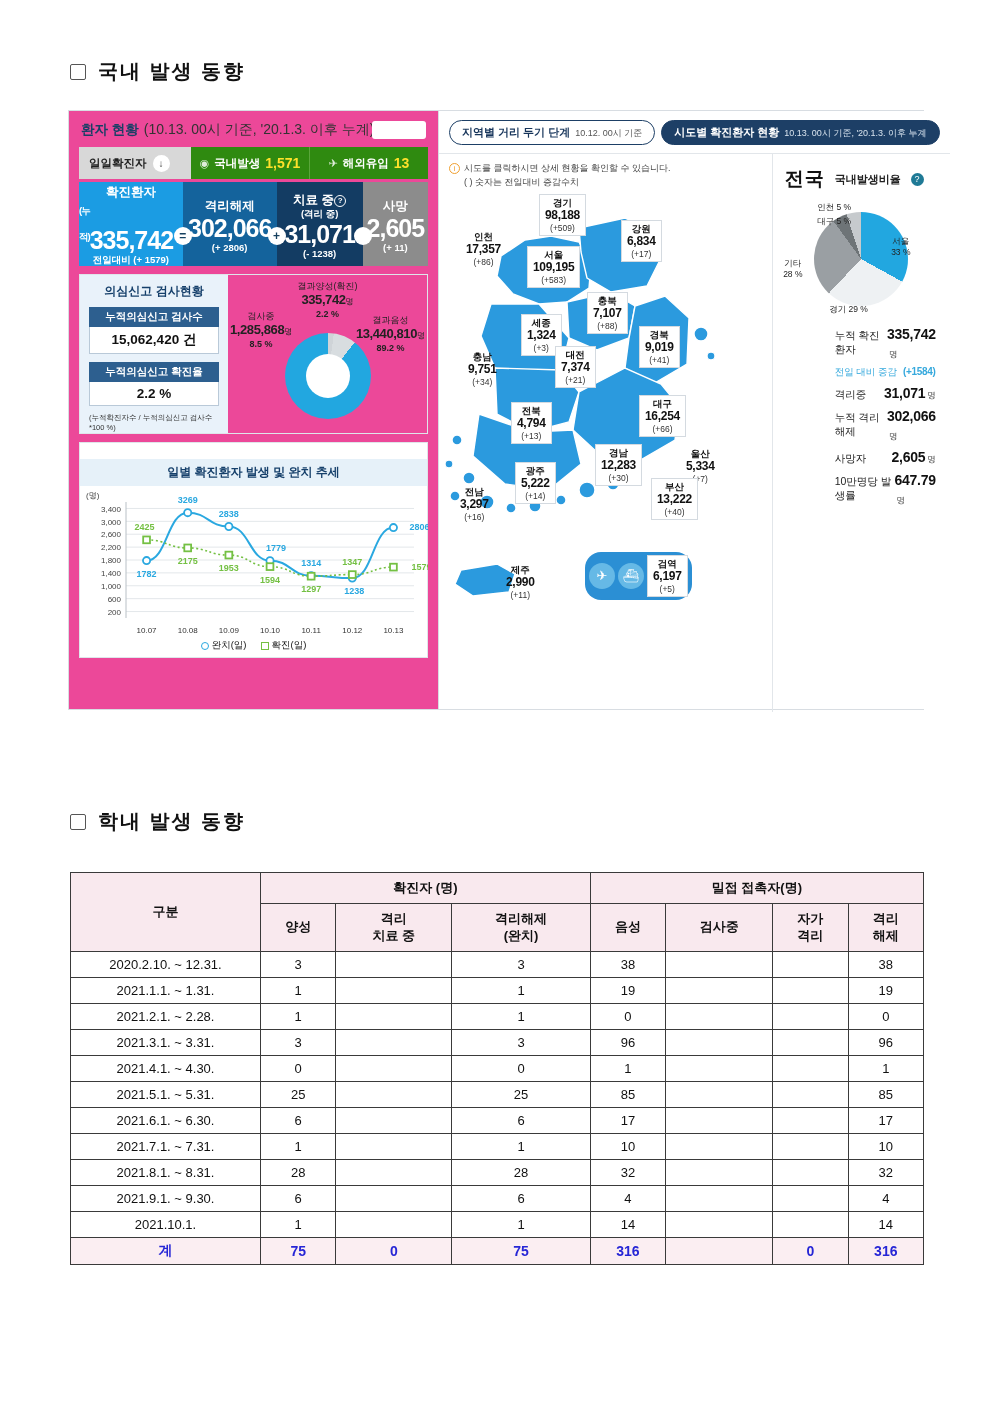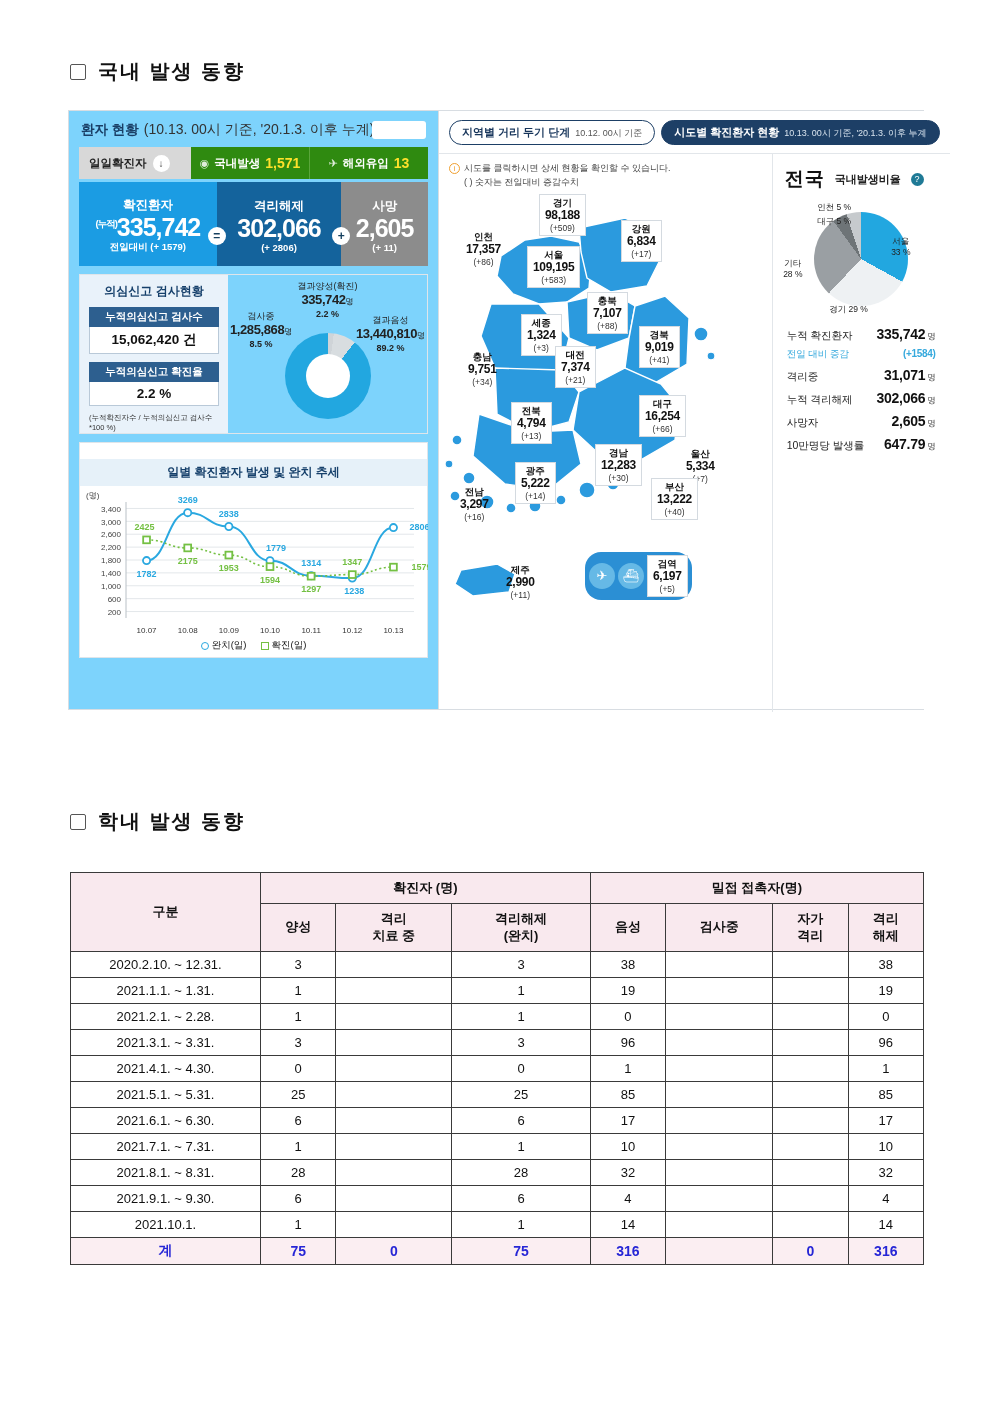--- a/index.html
+++ b/index.html
@@ -27,21 +27,21 @@
   #sec2-head { position:absolute; left:70px; top:808px; }
 
   
   #dashboard {
     position:absolute; left:68px; top:110px;
     width:856px; height:600px;
     background:#ffffff;
     border:1px solid #d8dde2;
     display:flex;
   }
-  .left-panel { width:370px; border-right:1px solid #d8dde2; background:#7dd3fc; position:relative; }
+  .left-panel { width:370px; border-right:1px solid #d8dde2; background:#ec4899; position:relative; }
   .right-panel { flex:1; position:relative; background:#fff; }
 
   
   .ph-title { padding:10px 12px 6px 12px; display:flex; align-items:baseline; gap:5px; }
   .ph-title .t1 { font-size:13.5px; font-weight:bold; color:#1a3f66; }
   .ph-title .t2 { font-size:14px; color:#333; }
   .ph-blank { position:absolute; right:12px; top:10px; width:54px; height:18px; background:#fff; border-radius:3px; }
 
   
   .daily-row { margin:2px 10px 0 10px; display:flex; height:32px; }
@@ -163,21 +163,21 @@
       #22a7e0 0deg 118.8deg,
       #eef1f3 118.8deg 223.2deg,
       #9a9fa3 223.2deg 324deg,
       #6e7477 324deg 342deg,
       #c6cacd 342deg 360deg);
   }
   .pl { position:absolute; font-size:8.5px; text-align:center; line-height:1.25; color:#222; }
 
   .nat-stats { margin-top:4px; }
   .ns-row { display:flex; align-items:baseline; justify-content:space-between; padding:2.5px 6px; }
-  .ns-row .k { font-size:10.5px; color:#222; }
+  .ns-row .k { font-size:10.5px; color:#222;margin-left:48px; }
   .ns-row .v { font-size:14px; font-weight:bold; color:#111; letter-spacing:-.3px; }
   .ns-row .u { font-size:8.5px; color:#444; margin-left:2px; }
   .ns-row.delta .k { color:#36a9dd; font-size:9.5px; }
   .ns-row.delta .v { color:#36a9dd; font-size:10px; font-weight:bold; }
 
   
   #tbl { position:absolute; left:70px; top:872px; width:854px; border-collapse:collapse; }
   #tbl th, #tbl td { border:1px solid #3a3a3a; text-align:center; font-size:13px; color:#111; }
   #tbl thead th { background:#f9e9ee; font-weight:bold; padding:7px 2px; line-height:1.25; }
   #tbl tbody td { padding:4px 2px; height:26px; }
@@ -226,20 +226,27 @@
         <div class="lab">확진환자</div>
         <div class="val"><span class="pre">(누적)</span><span>335,742</span></div>
         <div class="dlt">전일대비 (+ 1579)</div>
         <div class="joiner">=</div>
       </div>
       <div class="st st-b">
         <div class="lab">격리해제</div>
         <div class="val">302,066</div>
         <div class="dlt">(+ 2806)</div>
         <div class="joiner">+</div>
+      </div>
+      <div class="st st-c">
+        <div class="lab"><span>치료 중</span><span class="qmark">?</span></div>
+        <div class="sub">(격리 중)</div>
+        <div class="val">31,071</div>
+        <div class="dlt">(- 1238)</div>
+        <div class="joiner"></div>
       </div>
       <div class="st st-d">
         <div class="lab">사망</div>
         <div class="val">2,605</div>
         <div class="dlt">(+ 11)</div>
       </div>
     </div>
 
     <div class="test-box">
       <div class="tb-left">

